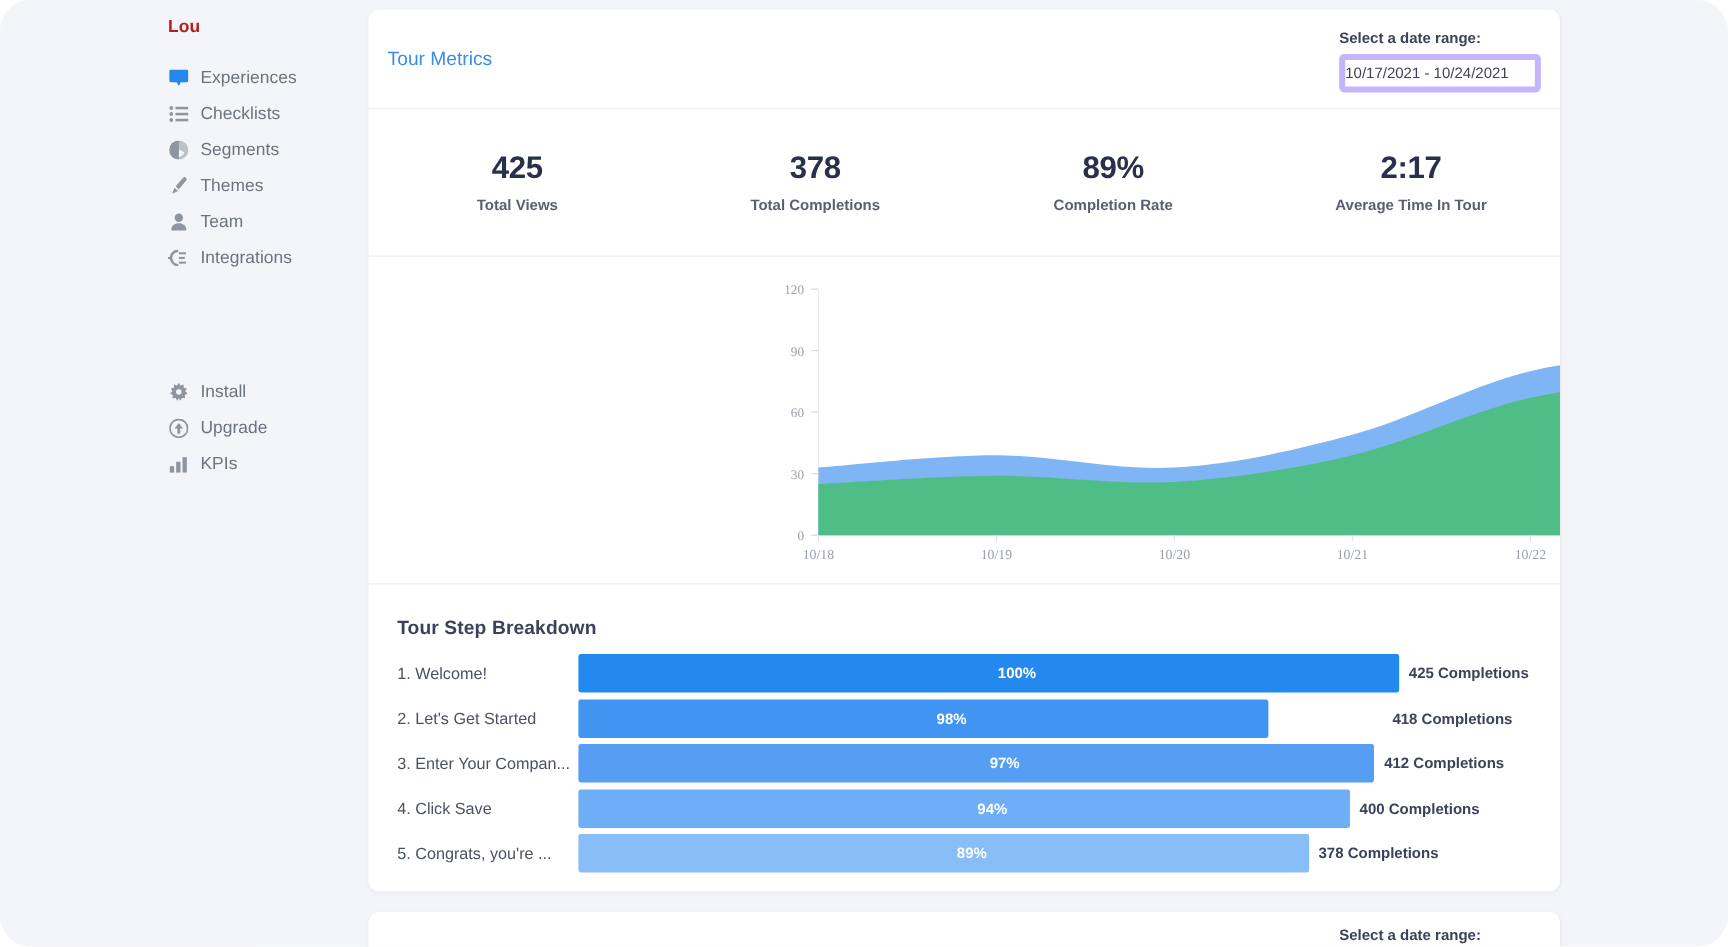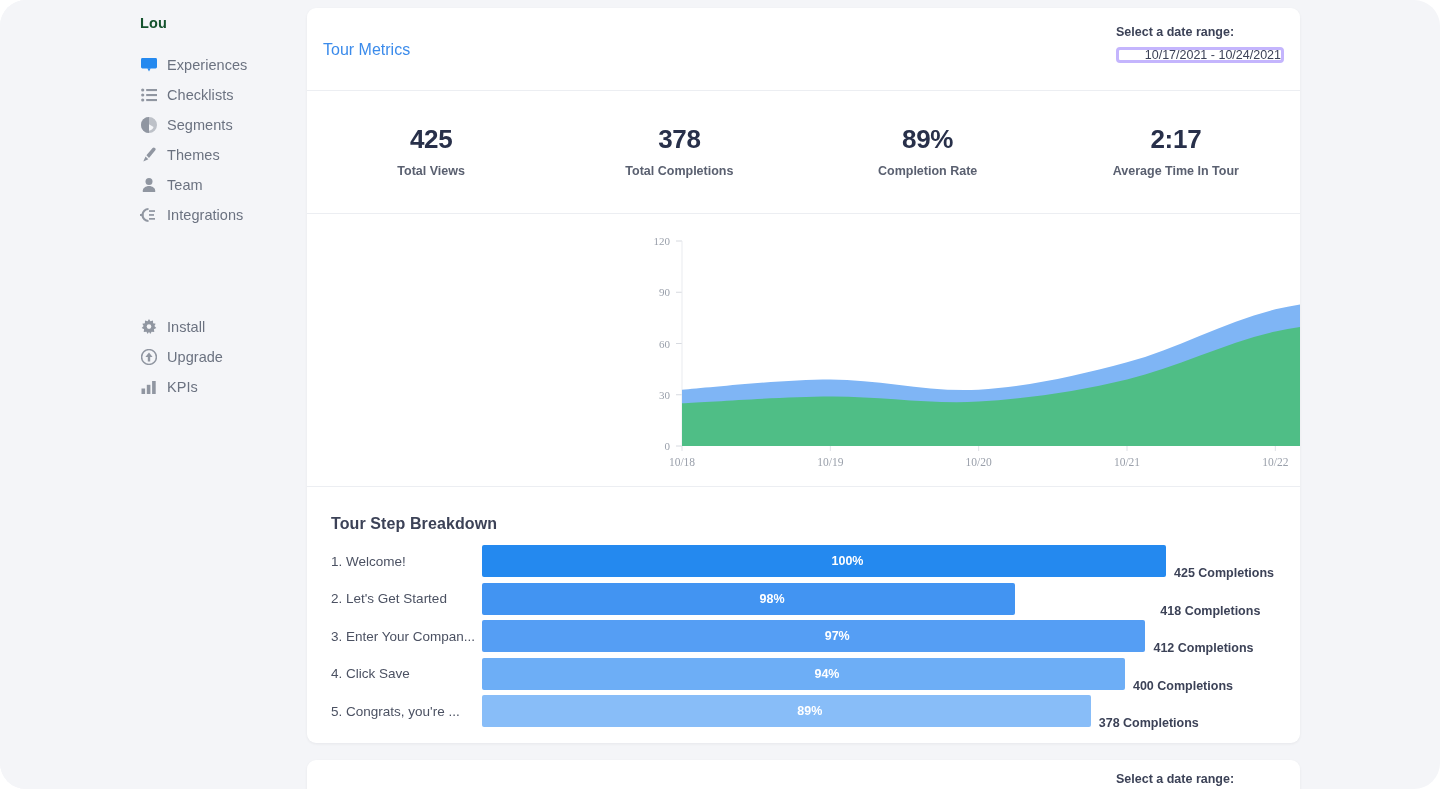--- a/index.html
+++ b/index.html
@@ -18,21 +18,21 @@
   }
 
   
   #sidebar {
     position: absolute; left: 0; top: 0;
     width: 307px; height: 789px;
     background: #f4f5f8;
   }
   .brand {
     position: absolute; left: 140px; top: 15px;
-    font-size: 14.5px; font-weight: bold; color: #14532d;
+    font-size: 14.5px; font-weight: bold; color: #b91c1c;
     letter-spacing: .1px;
   }
   .navgroup { position: absolute; left: 0; width: 307px; }
   .navitem {
     display: flex; align-items: center;
     height: 30px; padding-left: 140px;
     cursor: pointer;
   }
   .navitem .icon {
     width: 17px; height: 17px;
@@ -66,26 +66,26 @@
     position: absolute; left: 16px; top: 33px;
     font-size: 16px; color: #3b8beb; font-weight: 400;
     cursor: pointer;
   }
   .daterange-block { position: absolute; }
   .daterange-label {
     font-size: 12.5px; font-weight: bold; color: #3c4257;
     margin-bottom: 6px; display: block;
   }
   .daterange-input {
-    width: 168px; height: 16px;
-    border: 3px solid #c4b5fd; border-radius: 4px;
+    width: 168px; height: 32px;
+    border: 5px solid #c4b5fd; border-radius: 4px;
     background: #fff;
     font-family: "Liberation Sans", sans-serif;
     font-size: 12.5px; color: #3c4257;
-    text-align: right; line-height: 26px;
+    text-align: left; line-height: 26px;
     cursor: pointer;
   }
   #daterange-top { left: 809px; top: 17px; }
   #daterange-bottom { left: 809px; top: 12px; }
 
   .divider {
     position: absolute; left: 0; width: 993px; height: 1px;
     background: #eceef2;
   }
   #div1 { top: 82px; }
@@ -150,21 +150,21 @@
     position: absolute; left: 0; top: 0; height: 32px;
     border-radius: 2px;
     display: flex; align-items: center; justify-content: center;
     cursor: pointer;
     padding-left: 47px;
   }
   .step-pct {
     font-size: 12.5px; font-weight: bold; color: #ffffff;
   }
   .step-completions {
-    position: absolute; top: 12px; height: 32px;
+    position: absolute; top: 0; height: 32px;
     display: flex; align-items: center;
     font-size: 12.5px; font-weight: bold; color: #3c4257;
     white-space: nowrap; padding-left: 8px;
   }
 </style>
 </head>
 <body>
 
 <div id="app">
 
@@ -339,21 +339,21 @@
           <div class="step-barzone">
             <div class="step-bar" style="width: 684px; background: rgb(36, 137, 239);">
               <span class="step-pct">100%</span>
             </div>
             <div class="step-completions" style="left: 684px;">425 Completions</div>
           </div>
         </div>
         <div class="step-row" style="top: 96.5px;">
           <div class="step-label">2. Let's Get Started</div>
           <div class="step-barzone">
-            <div class="step-bar" style="width: 533px; background: rgb(66, 148, 242); text-align: right;">
+            <div class="step-bar" style="width: 575px; background: rgb(66, 148, 242); text-align: right;">
               <span class="step-pct">98%</span>
             </div>
             <div class="step-completions" style="left: 670.32px;">418 Completions</div>
           </div>
         </div>
         <div class="step-row" style="top: 134px;">
           <div class="step-label">3. Enter Your Compan...</div>
           <div class="step-barzone">
             <div class="step-bar" style="width: 663.48px; background: rgb(85, 158, 244);">
               <span class="step-pct">97%</span>

